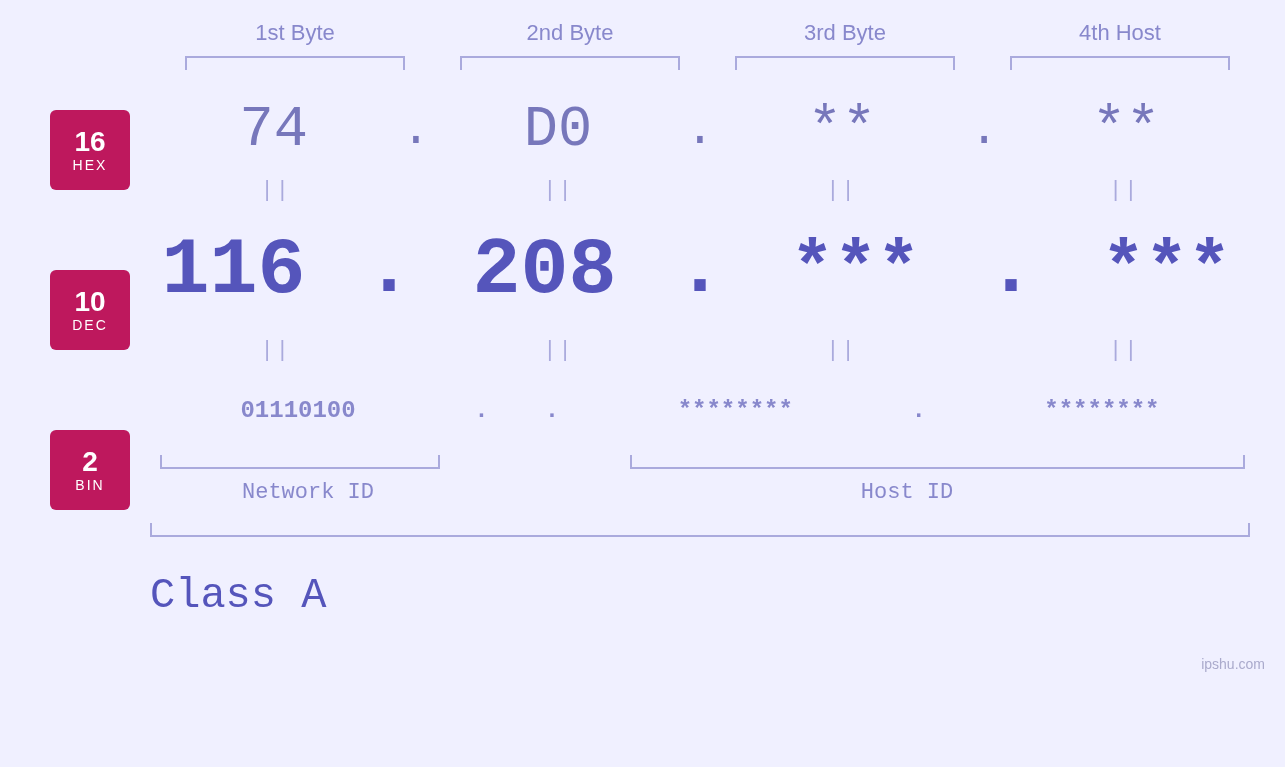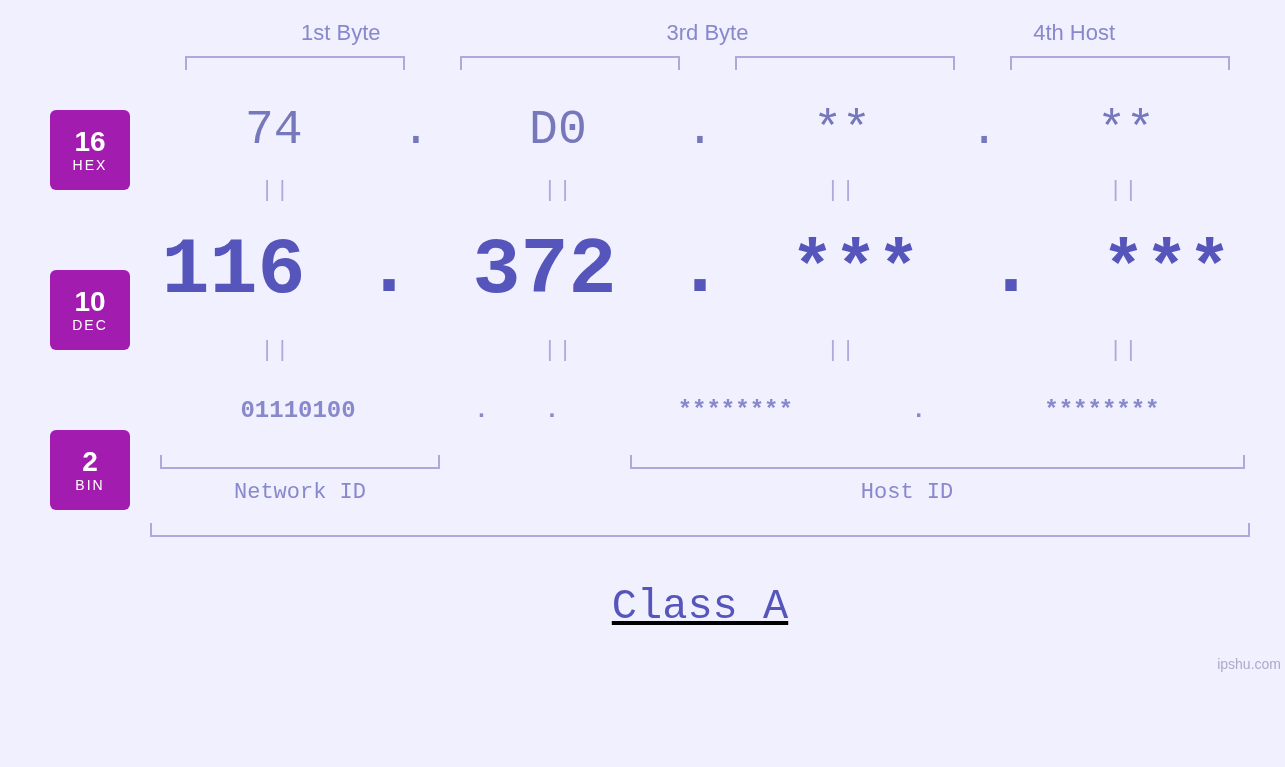--- a/index.html
+++ b/index.html
@@ -68,21 +68,21 @@
     .badges-column {
       display: flex;
       flex-direction: column;
       align-items: flex-start;
       padding-left: 50px;
       padding-top: 20px;
       gap: 80px;
     }
 
     .badge {
-      background: #a21caf;
+      background: #be185d;
       color: white;
       border-radius: 6px;
       width: 80px;
       height: 80px;
       display: flex;
       flex-direction: column;
       align-items: center;
       justify-content: center;
       font-family: Arial, sans-serif;
     }
@@ -127,21 +127,21 @@
       font-weight: bold;
     }
 
     .cell {
       width: 240px;
       text-align: center;
       color: #6666cc;
     }
 
     .hex-value {
-      font-size: 48px;
+      font-size: 57px;
       color: #7777bb;
     }
 
     .dec-value {
       font-size: 80px;
       font-weight: bold;
       color: #5555bb;
     }
 
     .dec-value.masked {
@@ -192,21 +192,21 @@
       width: 20px;
       text-align: center;
       visibility: hidden;
     }
 
     .network-id-label {
       color: #8888cc;
       font-size: 22px;
       text-align: center;
       position: absolute;
-      left: 0;
+      left: 8px;
       width: 300px;
     }
 
     .host-id-label {
       color: #8888cc;
       font-size: 22px;
       text-align: center;
       position: absolute;
       left: 432px;
       width: 650px;
@@ -229,36 +229,34 @@
       height: 14px;
       border-bottom: 2px solid #aaaadd;
       border-left: 2px solid #aaaadd;
       border-right: 2px solid #aaaadd;
     }
 
     
     .class-row {
       display: flex;
       width: 1100px;
-      justify-content: center;
-      margin-top: 46px;
-      text-decoration: underline;
+      margin-top: 35px;
     }
 
     .class-label {
       color: #5555bb;
       font-size: 42px;
       font-family: 'Courier New', Courier, monospace;
     }
 
     
     .watermark {
       position: absolute;
       bottom: 15px;
-      right: 4px;
+      right: 20px;
       color: #aaaacc;
       font-size: 14px;
       font-family: Arial, sans-serif;
       margin-top: 12px;
     }
 
     
     .full-bracket-row {
       display: flex;
       width: 1100px;
@@ -273,20 +271,21 @@
       border-right: 2px solid #aaaadd;
     }
   </style>
 </head>
 <body>
 
 <div class="main-container">
 
   <div class="byte-headers">
     <div class="byte-header">1st Byte</div>
+    <div class="byte-header">2nd Byte</div>
     <div class="byte-header">3rd Byte</div>
     <div class="byte-header">4th Host</div>
   </div>
 
   <div class="bracket-row">
     <div class="bracket"></div>
     <div class="bracket"></div>
     <div class="bracket"></div>
     <div class="bracket"></div>
   </div>
@@ -337,21 +336,21 @@
         <div class="sep-dot"></div>
         <div class="sep-cell">||</div>
       </div>
 
       <div class="row-dec" style="display:flex;align-items:center;justify-content:space-around;width:1100px;gap:48px;">
         <div class="cell">
           <span class="dec-value">116</span>
         </div>
         <span class="dot">.</span>
         <div class="cell">
-          <span class="dec-value">372</span>
+          <span class="dec-value">208</span>
         </div>
         <span class="dot">.</span>
         <div class="cell">
           <span class="dec-value masked">***</span>
         </div>
         <span class="dot">.</span>
         <div class="cell">
           <span class="dec-value masked">***</span>
         </div>
       </div>

